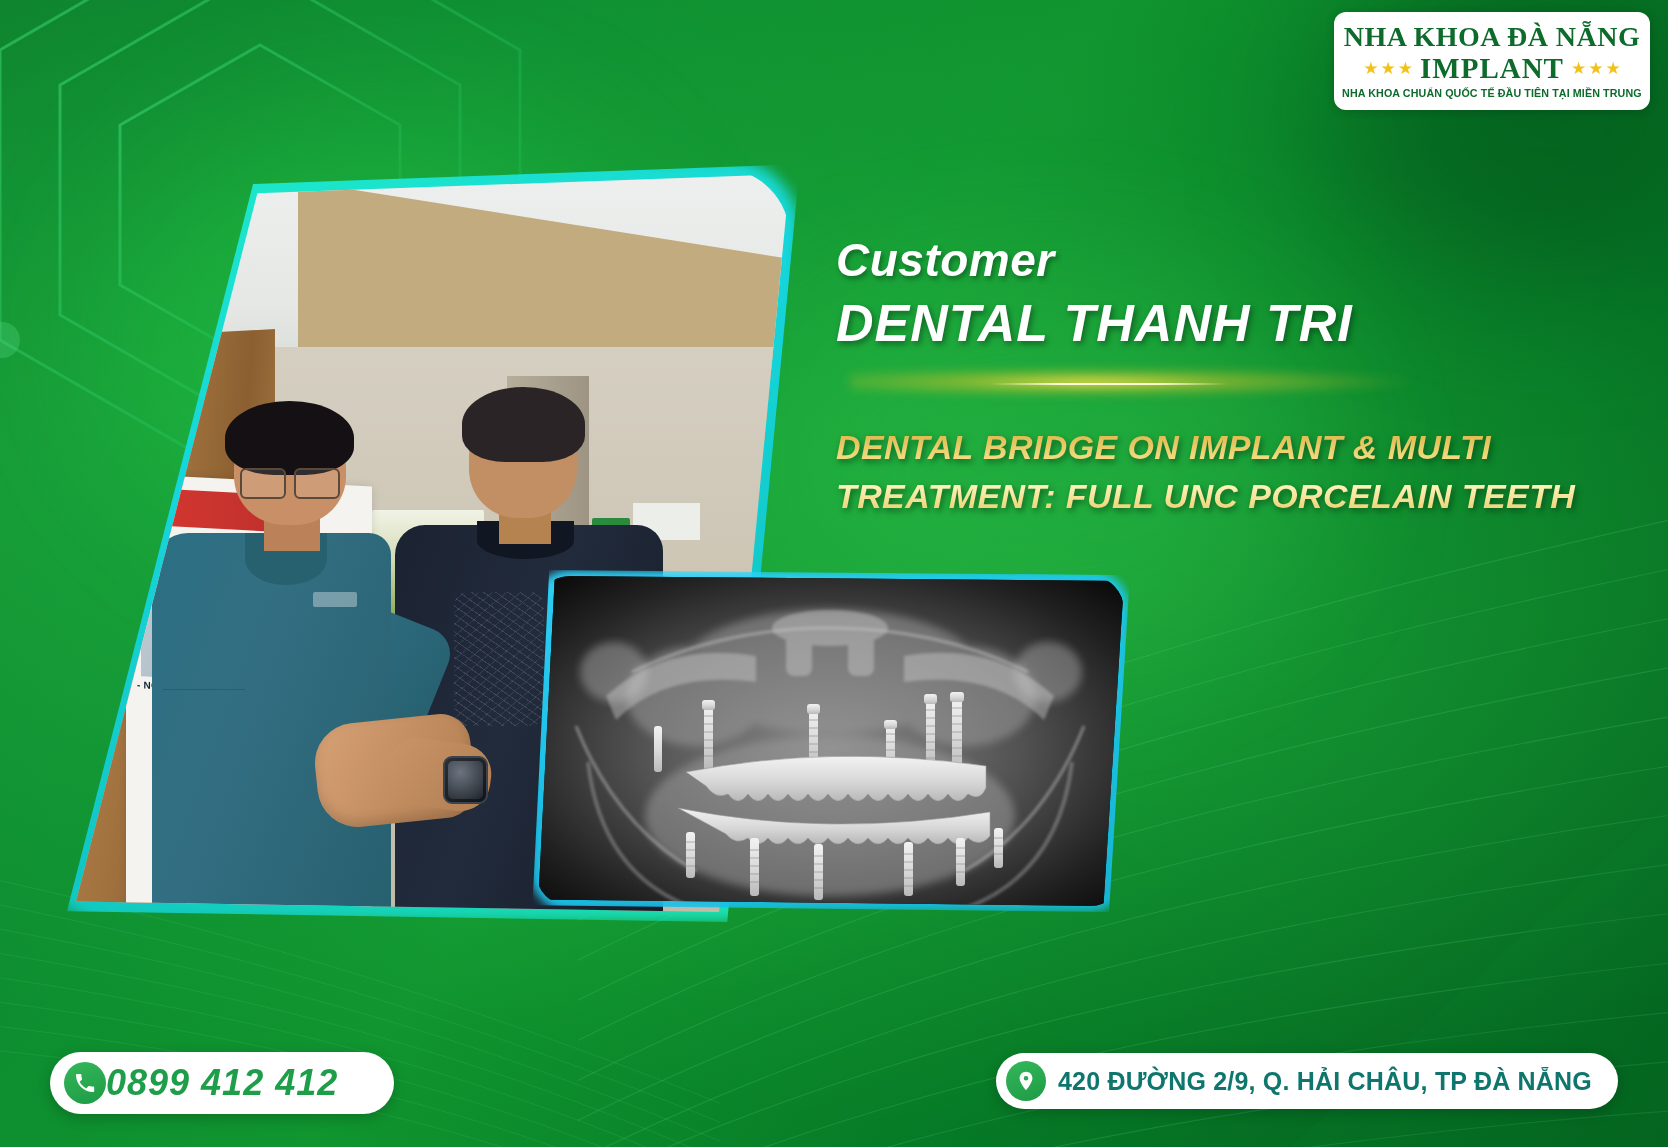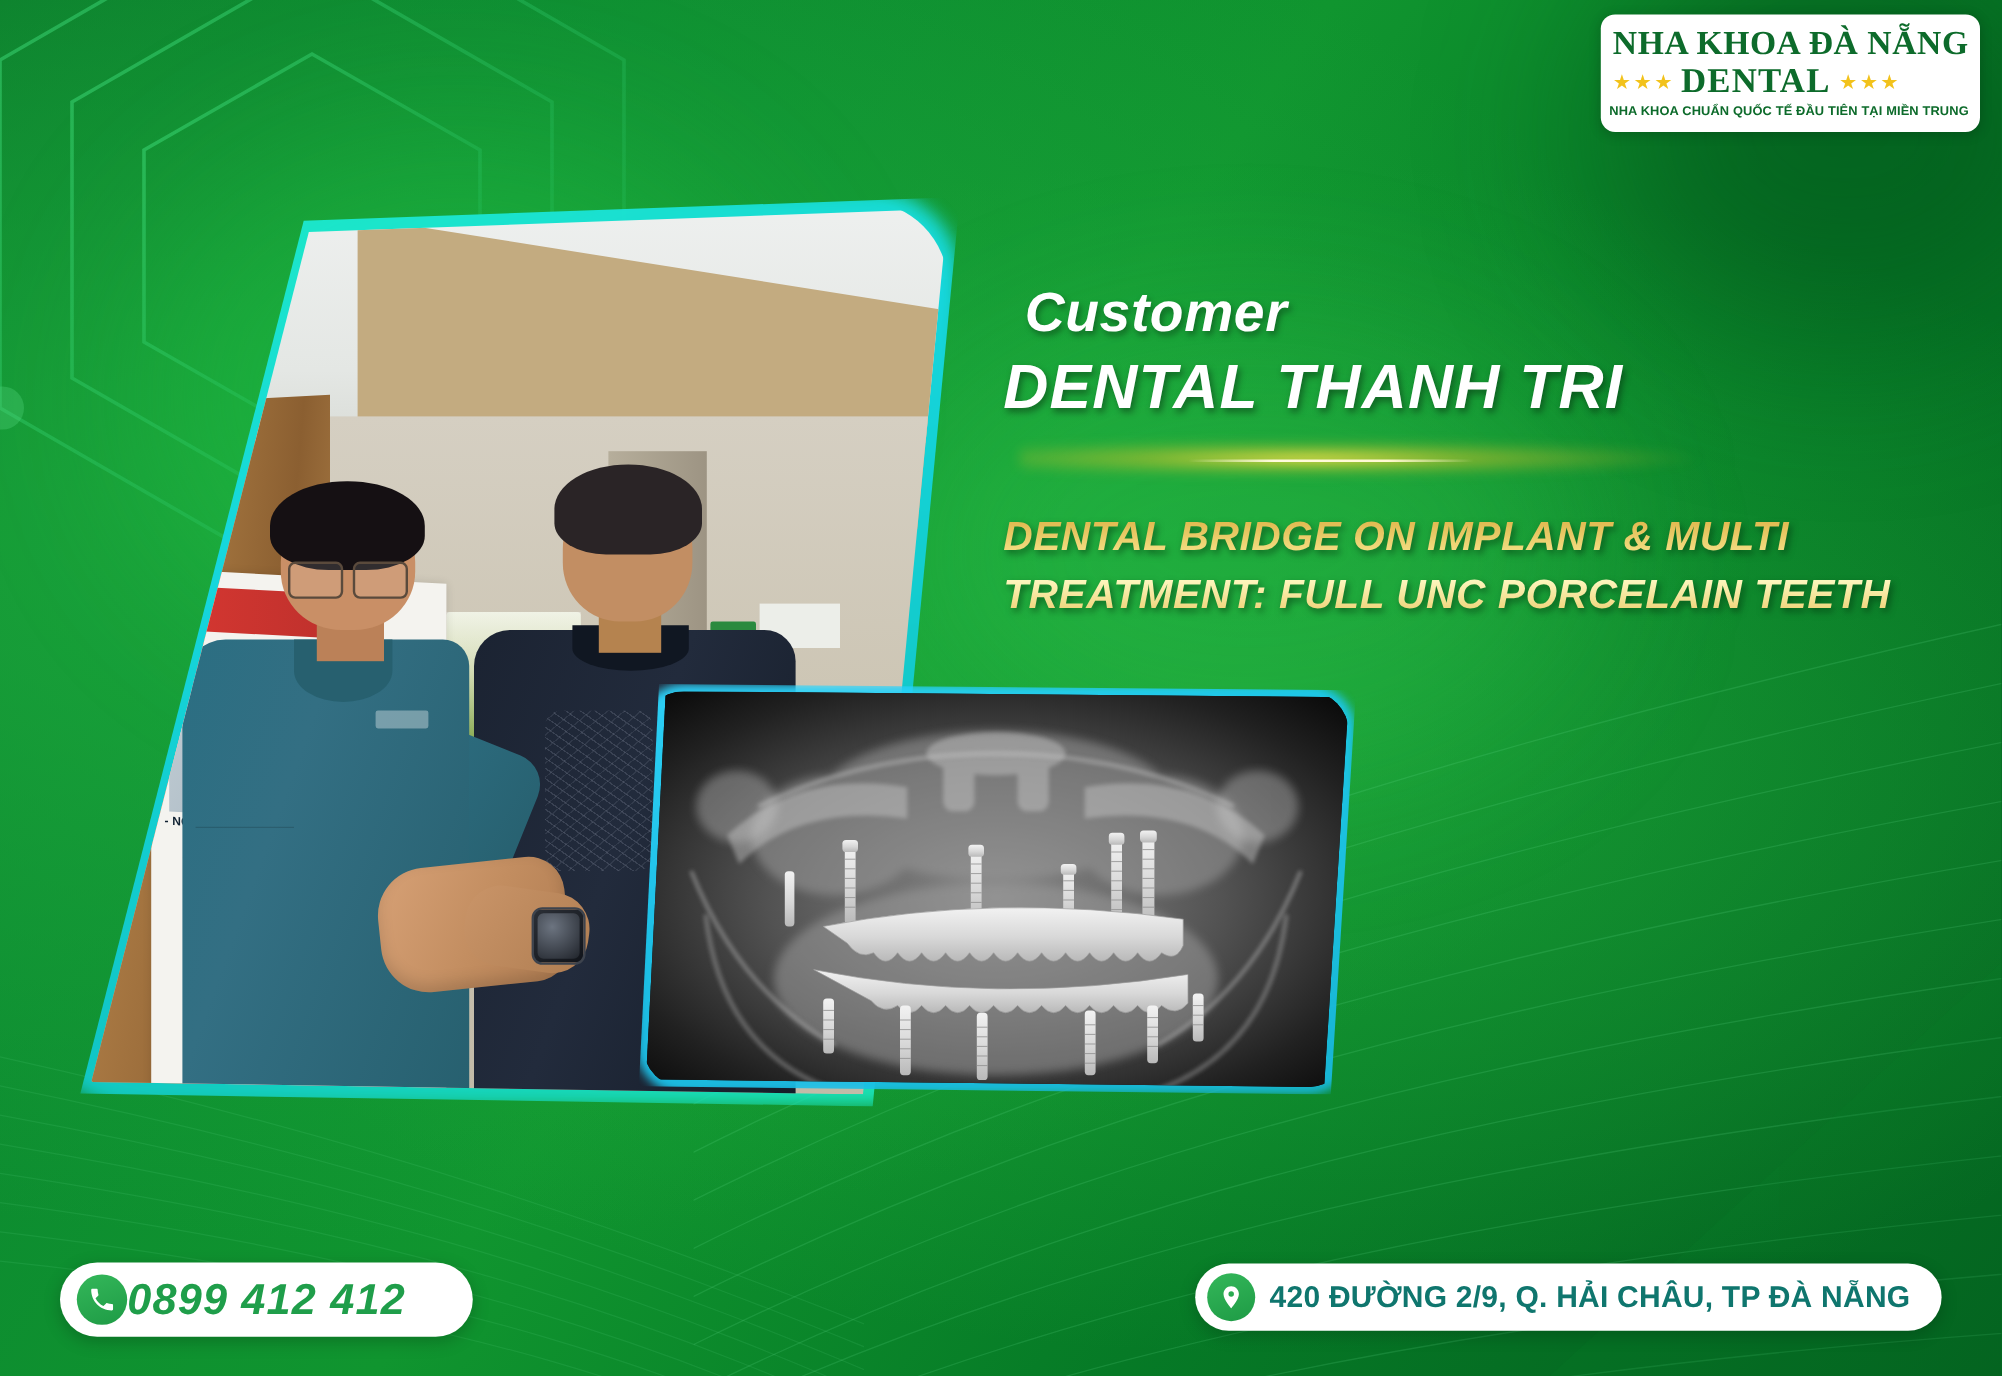--- a/index.html
+++ b/index.html
@@ -43,21 +43,21 @@
   .blob-b { left:760px; top:280px; width:560px; height:360px; background:rgba(60,215,85,.22); }
   .blob-c { right:-80px; top:-60px; width:420px; height:340px; background:rgba(2,80,26,.55); }
 
   
   .logo {
     position:absolute; top:12px; right:18px;
     width:316px; height:98px;
     background:#ffffff;
     border-radius:12px;
     box-shadow:0 2px 10px rgba(0,0,0,.18);
-    display:flex; flex-direction:column; justify-content:center;
+    display:flex; flex-direction:column; align-items:center; justify-content:center;
     padding:6px 10px 7px;
   }
   .logo-line1 {
     font-family:"Liberation Serif", serif;
     font-weight:bold;
     font-size:28px;
     letter-spacing:.5px;
     color:#0d6b2b;
     line-height:1;
     white-space:nowrap;
@@ -233,21 +233,20 @@
   }
   .xray-img { position:absolute; inset:0; }
   .xray-img svg { width:100%; height:100%; display:block; }
 
   
   .txtcol { position:absolute; left:836px; top:236px; width:760px; }
   .t-customer {
     font-size:46px; font-weight:bold; font-style:italic; color:#ffffff;
     letter-spacing:.5px; line-height:1.05;
     text-shadow:2px 3px 5px rgba(0,0,0,.35);
-    margin-left:18px;
   }
   .t-name {
     margin-top:12px;
     font-size:52px; font-weight:bold; font-style:italic; color:#ffffff;
     letter-spacing:1px; line-height:1.05;
     text-shadow:2px 3px 6px rgba(0,0,0,.4);
   }
   .divider {
     position:relative; margin:28px 0 0 0; height:10px; width:700px;
   }
@@ -379,21 +378,21 @@
   </div>
 
   <div class="logo">
     <div class="logo-line1">NHA KHOA ĐÀ NẴNG</div>
     <div class="logo-mid">
       <span class="logo-stars">
         <span>★</span>
         <span>★</span>
         <span>★</span>
       </span>
-      <span class="logo-implant">DENTAL</span>
+      <span class="logo-implant">IMPLANT</span>
       <span class="logo-stars">
         <span>★</span>
         <span>★</span>
         <span>★</span>
       </span>
     </div>
     <div class="logo-line3">NHA KHOA CHUẨN QUỐC TẾ ĐẦU TIÊN TẠI MIỀN TRUNG</div>
   </div>
 
   <div class="photo-wrap">

